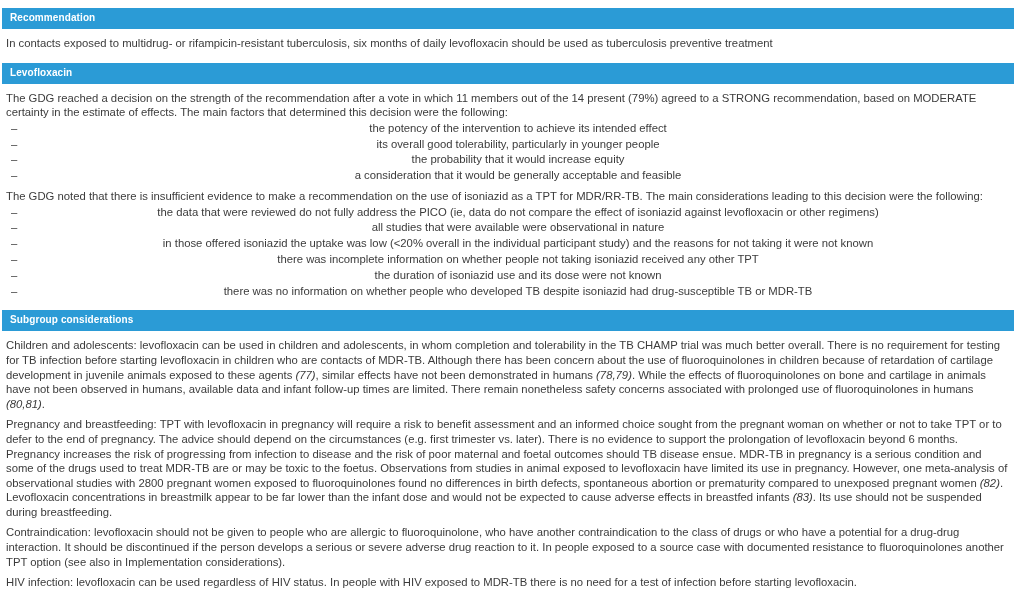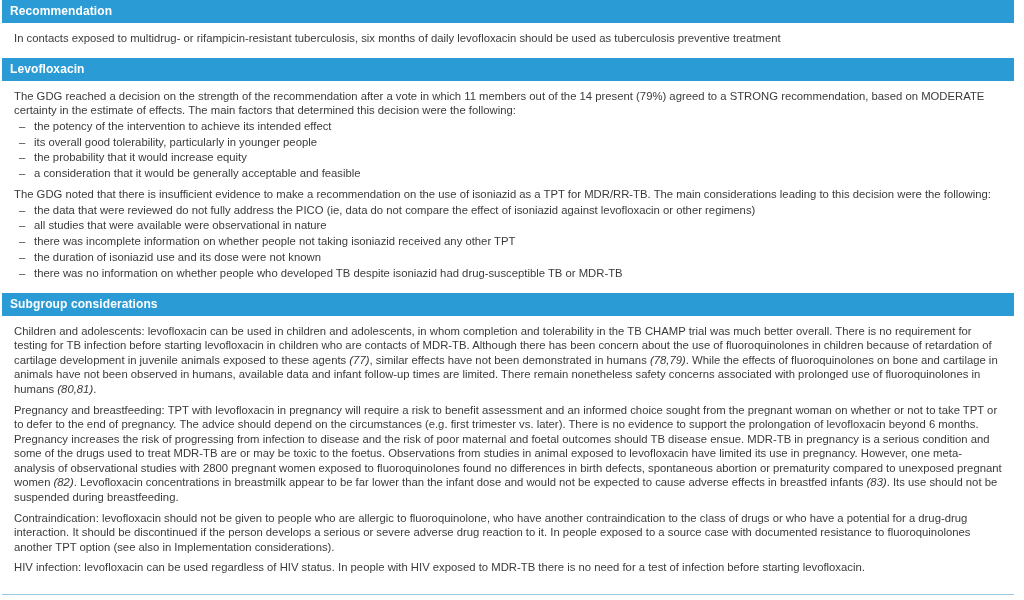--- a/index.html
+++ b/index.html
@@ -25,45 +25,46 @@
   .edge-left {
     position: absolute;
     left: 0; top: 0; bottom: 0;
     width: 2px;
     background: #ffffff;
   }
   .section-header {
     background: #2b9bd6;
     color: #ffffff;
     font-weight: bold;
-    font-size: 12px;
+    font-size: 10px;
     line-height: 1.0;
     padding: 5px 0 6px 8px;
-    margin: 0 10px 0 2px;
+    margin: 8px 10px 0 2px;
     letter-spacing: 0.1px;
   }
   .body-block {
     padding: 0 14px 0 6px;
-    margin: 8px;
+    margin: 0;
   }
   p.para {
     font-size: 11.3px;
     line-height: 14.6px;
     margin: 6px 0 0 0;
     padding: 0;
     text-align: left;
     color: #3b3b3b;
   }
   p.para.first {
     margin-top: 7px;
   }
   ul.dash-list {
     list-style: none;
     margin: 0;
     padding: 0;
+    text-align: center;
   }
   ul.dash-list li {
     font-size: 11.3px;
     line-height: 14.8px;
     position: relative;
     padding-left: 20px;
     margin: 1px 0 0 0;
     color: #3b3b3b;
   }
   ul.dash-list li::before {
@@ -103,20 +104,21 @@
     <ul class="dash-list">
       <li>the potency of the intervention to achieve its intended effect</li>
       <li>its overall good tolerability, particularly in younger people</li>
       <li>the probability that it would increase equity</li>
       <li>a consideration that it would be generally acceptable and feasible</li>
     </ul>
     <p class="para">The GDG noted that there is insufficient evidence to make a recommendation on the use of isoniazid as a TPT for MDR/RR-TB. The main considerations leading to this decision were the following:</p>
     <ul class="dash-list">
       <li>the data that were reviewed do not fully address the PICO (ie, data do not compare the effect of isoniazid against levofloxacin or other regimens)</li>
       <li>all studies that were available were observational in nature</li>
+      <li>in those offered isoniazid the uptake was low (&lt;20% overall in the individual participant study) and the reasons for not taking it were not known</li>
       <li>there was incomplete information on whether people not taking isoniazid received any other TPT</li>
       <li>the duration of isoniazid use and its dose were not known</li>
       <li>there was no information on whether people who developed TB despite isoniazid had drug-susceptible TB or MDR-TB</li>
     </ul>
   </div>
 
   <div class="spacer-sm"></div>
 
   <div class="section-header">Subgroup considerations</div>
   <div class="body-block">

